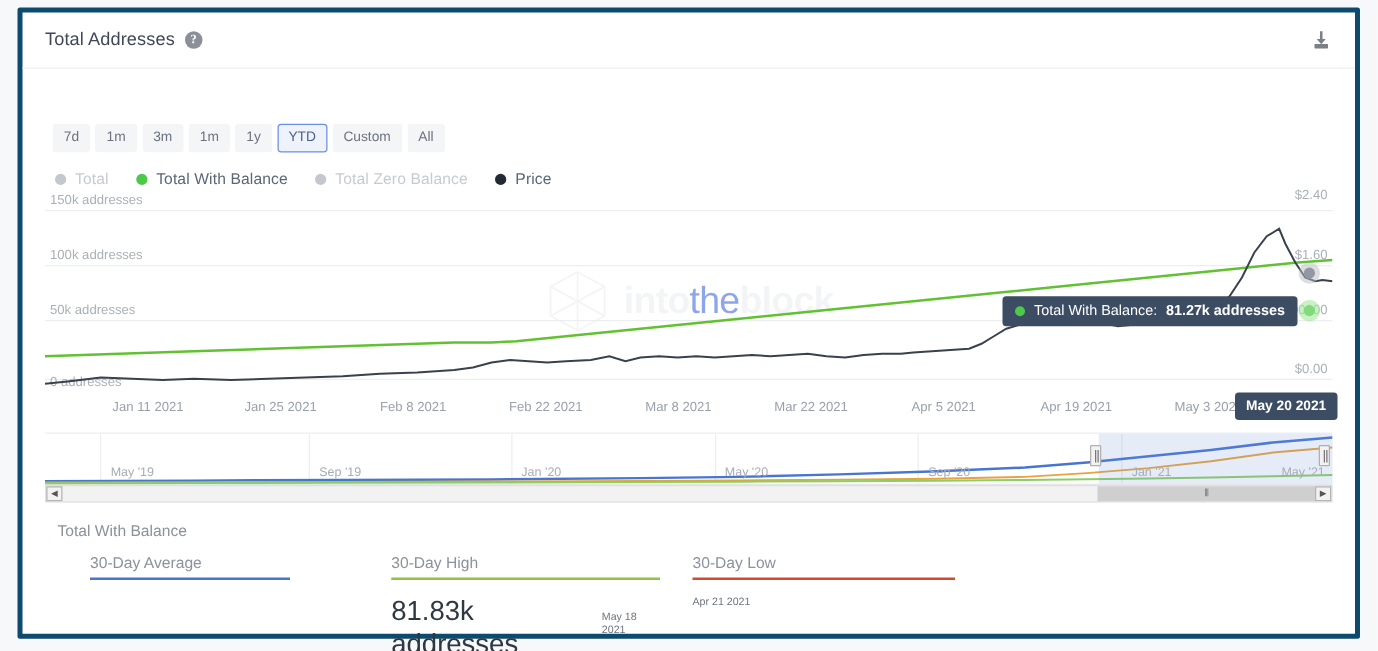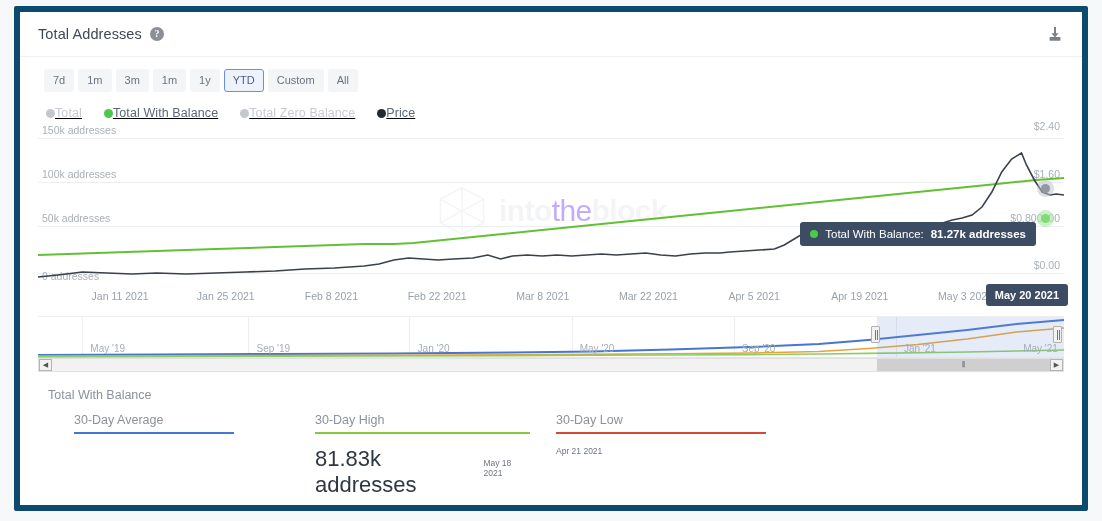--- a/index.html
+++ b/index.html
@@ -7,21 +7,21 @@
     width: 1102px; height: 521px;
     background: #f7f8fa;
     font-family: "Liberation Sans", sans-serif;
     overflow: hidden;
   }
   .card {
     position: absolute;
     left: 14px; top: 6px;
     width: 1074px; height: 505px;
     background: #ffffff;
-    border: 6px solid #0c4a6e;
+    border: 4px solid #0c4a6e;
     border-radius: 2px;
   }
   
   .card-header {
     position: relative;
     height: 45px;
     border-bottom: 1px solid #edeff2;
     display: flex; align-items: center;
     padding: 0 18px;
   }
@@ -42,31 +42,31 @@
   
   .range-row {
     display: flex; align-items: center;
     gap: 4px; padding: 12px 0 0 24px;
   }
   .range-btn {
     font-size: 11px; color: #6b7280;
     background: #f4f5f7;
     border: 1px solid transparent; border-radius: 3px;
     padding: 4px 8px; min-width: 26px; text-align: center;
-    cursor: pointer; line-height: 1.2;
+    cursor: pointer; line-height: 1.2; margin-top: 32px;
   }
   .range-btn.active {
     background: #eef2fb; border-color: #6b8ee6; color: #4a5f8a;
   }
   
   .legend-row {
     display: flex; align-items: center;
     gap: 22px; padding: 14px 0 0 26px;
   }
-  .legend-item { display: flex; align-items: center; cursor: pointer; text-decoration: underline; }
+  .legend-item { display: flex; align-items: center; gap: 7px; cursor: pointer; }
   .legend-dot { width: 9px; height: 9px; border-radius: 50%; display: inline-block; }
   .legend-label { font-size: 12.5px; letter-spacing: .1px; }
   .legend-item.muted .legend-label { color: #c7cbd1; }
   .legend-item.on .legend-label { color: #5b6777; }
   
   .chart-area {
     position: relative;
     margin: 12px 0 0 0;
     height: 178px;
   }
@@ -92,21 +92,21 @@
     transform: translateX(-50%); top: 4px; white-space: nowrap;
   }
   .watermark {
     position: absolute; left: 50%; top: 52%;
     transform: translate(-50%,-50%);
     display: flex; align-items: center; gap: 10px;
     opacity: .5; pointer-events: none;
   }
   .wm-text { font-size: 30px; color: #e9ebef; letter-spacing: -.6px; }
   .wm-text b { font-weight: bold; }
-  .wm-text span.light { color: #8b5cf6; }
+  .wm-text span.light { color: #1d4ed8; }
   
   .tooltip {
     position: absolute;
     background: #3c4c63; color: #fff;
     font-size: 11.5px; border-radius: 3px;
     padding: 6px 10px; white-space: nowrap;
     display: flex; align-items: center; gap: 7px;
     z-index: 9;
   }
   .tooltip b { font-weight: bold; }
@@ -255,21 +255,21 @@
         <polyline fill="none" stroke="#39414c" stroke-width="1.6" points="0,145 20,143 45,140 70,141 95,142 120,141 150,142 180,141 210,140 240,139 270,137 300,136 330,134 345,132 360,128 375,126 390,127 405,128 420,127 440,126 455,123 468,127 480,124 495,123 510,124 525,123 540,124 555,123 570,122 585,123 600,122 615,121 630,123 645,124 660,122 675,121 690,121 700,120 715,119 730,118 745,117 755,113 765,107 775,101 785,98 795,97 805,96 815,97 825,95 835,94 845,93 855,97 865,99 875,98 885,98 895,97 905,93 915,91 925,88 935,86 945,83 955,75 965,60 975,40 985,27 995,21 1000,33 1008,48 1016,60 1024,63 1030,62 1038,63"></polyline>
       </svg>
 
       <div class="marker" style="right:14px;top:52px;background:#6b7280">
         <span style="position:absolute;left:-4px;top:-4px;width:17px;height:17px;border-radius:50%;background:#b9bdc4;opacity:.5;z-index:-1"></span>
       </div>
       <div class="marker" style="right:14px;top:82px;background:#4cc948">
         <span style="position:absolute;left:-4px;top:-4px;width:17px;height:17px;border-radius:50%;background:#a7e79f;opacity:.6;z-index:-1"></span>
       </div>
 
-      <div class="tooltip" style="right:28px;top:90px">
+      <div class="tooltip" style="right:28px;top:75px">
         <span class="tip-dot" style="background:#4cc948"></span>
         <span>Total With Balance:</span>
         <b>81.27k addresses</b>
       </div>
     </div>
 
     <div class="xaxis">
       <span class="xtick" style="left:8.0%">Jan 11 2021</span>
       <span class="xtick" style="left:18.3%">Jan 25 2021</span>
       <span class="xtick" style="left:28.6%">Feb 8 2021</span>

